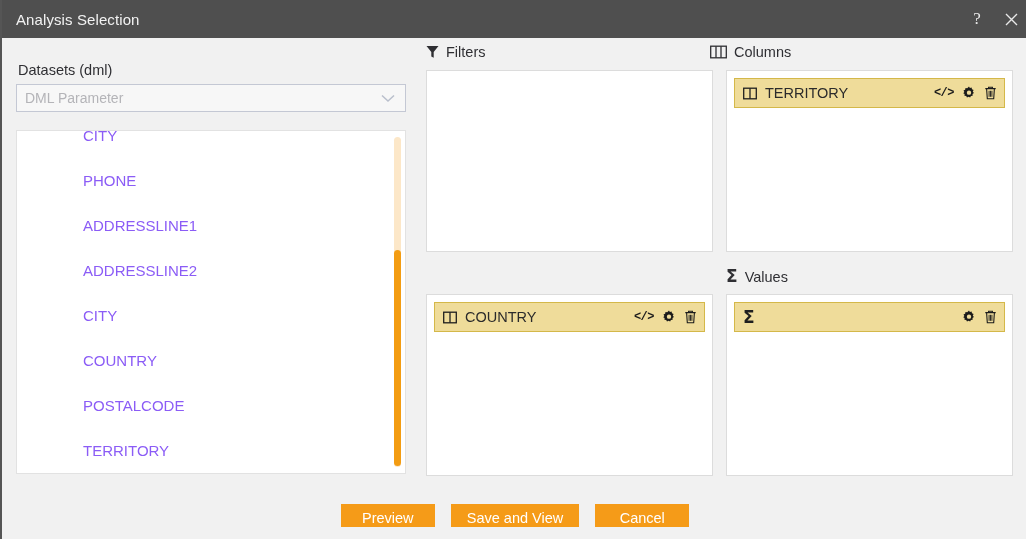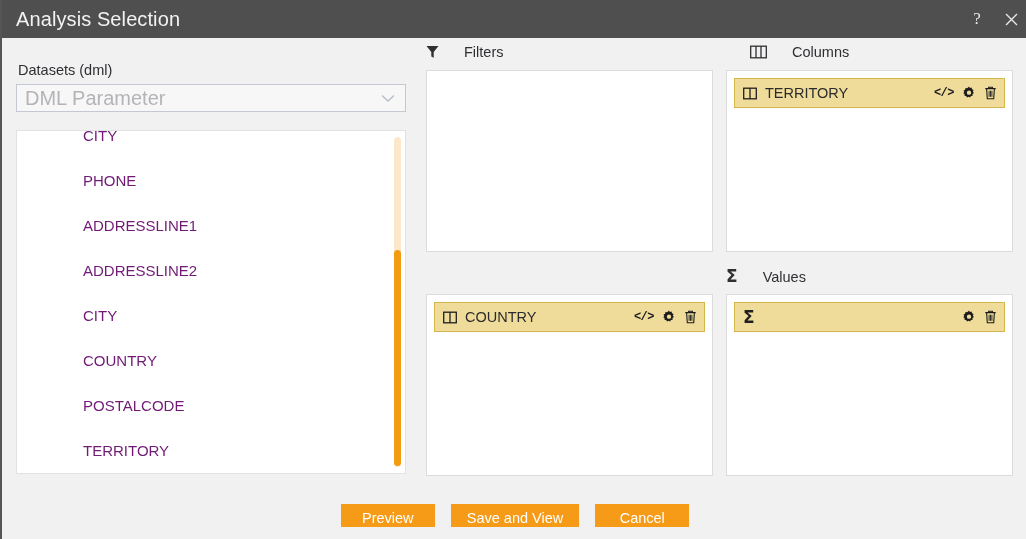--- a/index.html
+++ b/index.html
@@ -26,21 +26,21 @@
     position: absolute;
     left: 0; top: 0;
     width: 1026px; height: 38px;
     background: #4f4f4f;
     display: flex;
     align-items: center;
   }
   .titlebar-title {
     margin-left: 14px;
     color: #f2f2f2;
-    font-size: 20px;
+    font-size: 15px;
     letter-spacing: .1px;
   }
   .titlebar-actions {
     margin-left: auto;
     display: flex;
     align-items: center;
     height: 100%;
   }
   .tb-btn {
     width: 34px; height: 38px;
@@ -67,21 +67,21 @@
     position: relative;
     width: 390px; height: 28px;
     background: #f7f7f7;
     border: 1px solid #c4c8d4;
     display: flex;
     align-items: center;
     padding: 0 8px;
     cursor: default;
   }
   .select-value {
-    font-size: 20px;
+    font-size: 14px;
     color: #b4b4b8;
   }
   .select-chevron {
     margin-left: auto;
     color: #b9bfcc;
     display: flex;
   }
   .label-dmlview {
     display: block;
     font-size: 14.5px;
@@ -100,21 +100,21 @@
   .list-inner {
     position: absolute;
     left: 0; top: -18px;
     width: 390px;
   }
   .list-item {
     height: 45px;
     line-height: 45px;
     padding-left: 66px;
     font-size: 15px;
-    color: #701a75;
+    color: #8b5cf6;
     white-space: nowrap;
     cursor: pointer;
   }
 
   .scrollbar {
     position: absolute;
     right: 4px; top: 6px;
     width: 7px; height: 330px;
     background: #fce7c8;
     border-radius: 4px;
@@ -127,21 +127,21 @@
     background: #f39c12;
     border-radius: 4px;
     cursor: pointer;
   }
 
   
   .panel-head {
     position: absolute;
     display: flex;
     align-items: center;
-    gap: 25px;
+    gap: 7px;
     font-size: 14.5px;
     color: #2f2f33;
   }
   .panel-head .hicon {
     display: flex;
     align-items: center;
     color: #2f2f33;
   }
   .drop-panel {
     position: absolute;
@@ -185,21 +185,21 @@
   .chip-act.code {
     font-family: "Liberation Mono", monospace;
     font-size: 12px;
     font-weight: bold;
     letter-spacing: -.5px;
   }
 
   
   #filters-head  { left: 424px; top: 44px; }
   #filters-panel { left: 424px; top: 70px; width: 287px; height: 182px; }
-  #columns-head  { left: 748px; top: 44px; }
+  #columns-head  { left: 708px; top: 44px; }
   #columns-panel { left: 724px; top: 70px; width: 287px; height: 182px; }
   #rows-head     { left: 424px; top: 268px; margin-top: 40px; }
   #rows-panel    { left: 424px; top: 294px; width: 287px; height: 182px; }
   #values-head   { left: 724px; top: 268px; }
   #values-panel  { left: 724px; top: 294px; width: 287px; height: 182px; }
 
   
   .footer {
     position: absolute;
     left: 0; top: 492px;

